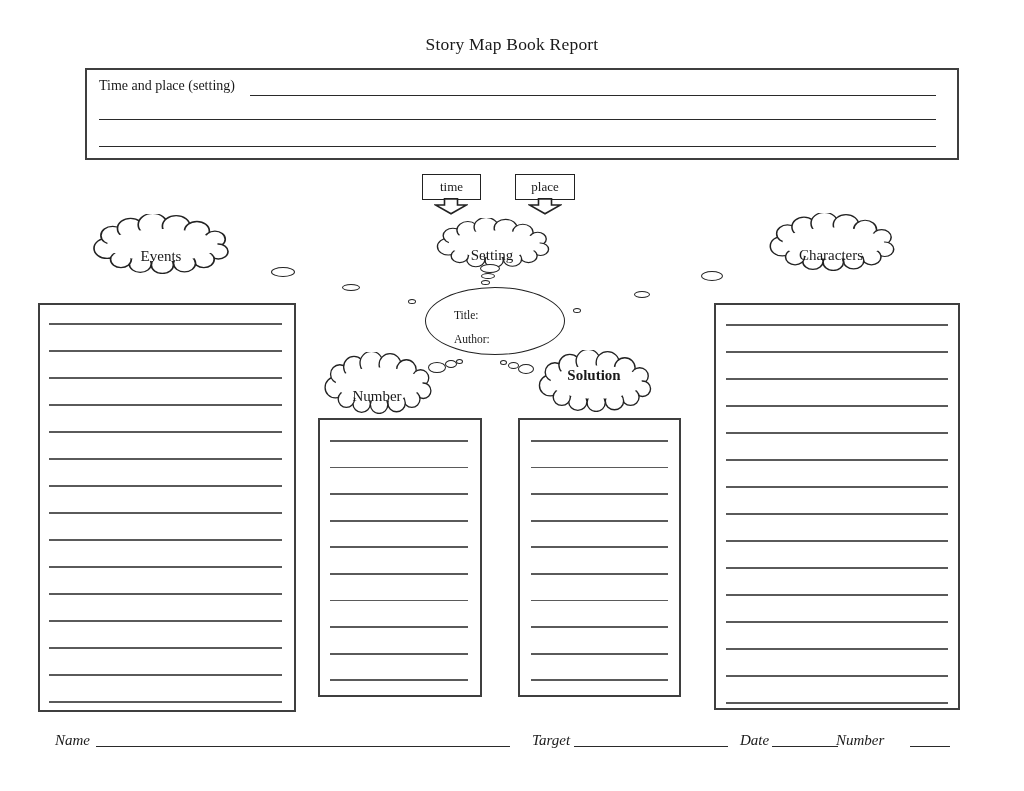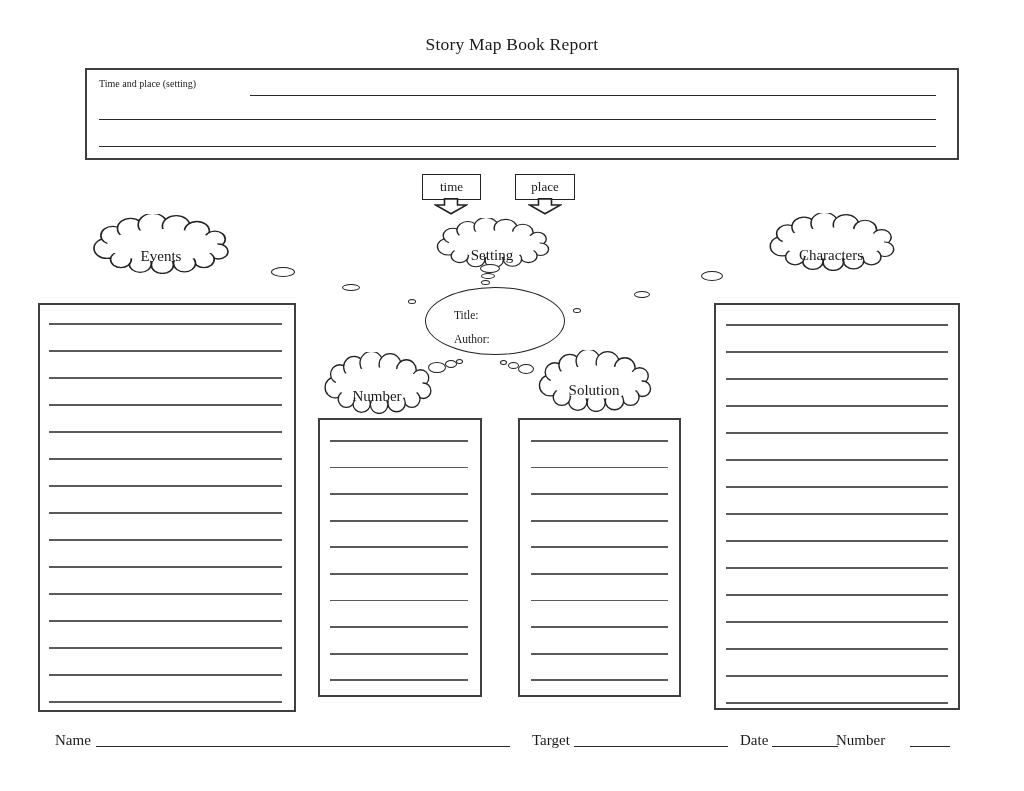--- a/index.html
+++ b/index.html
@@ -67,21 +67,21 @@
       <circle cx="80" cy="93" r="16"></circle>
       <circle cx="52" cy="85" r="15"></circle>
       <ellipse cx="112" cy="58" rx="80" ry="30" stroke="none"></ellipse>
     </g>
   </defs>
 </svg>
 
 <div class="abs page-title">Story Map Book Report</div>
 
 <div class="abs frame" style="left:85px;top:68px;width:874px;height:92px;">
-  <div class="abs" style="left:12px;top:8px;font-size:10px;">Time and place (setting)</div>
+  <div class="abs" style="left:12px;top:8px;font-size:14px;">Time and place (setting)</div>
   <div class="abs uline" style="left:163px;top:10px;width:686px;height:16px;"></div>
   <div class="abs uline" style="left:12px;top:34px;width:837px;height:16px;"></div>
   <div class="abs uline" style="left:12px;top:61px;width:837px;height:16px;"></div>
 </div>
 
 <div class="abs thinframe tagbox" style="left:422px;top:174px;width:59px;height:26px;">
   <span>time</span>
 </div>
 <div class="abs thinframe tagbox" style="left:515px;top:174px;width:60px;height:26px;">
   <span>place</span>
@@ -110,21 +110,21 @@
 <div class="abs cloud-label" style="left:831px;top:241px;">Characters</div>
 
 <svg class="abs" style="left:318px;top:352px;" width="120" height="62" viewBox="0 0 220 112" preserveAspectRatio="none">
     <use href="#cloud"></use>
   </svg>
 <div class="abs cloud-label" style="left:377px;top:382px;">Number</div>
 
 <svg class="abs" style="left:532px;top:350px;" width="126" height="62" viewBox="0 0 220 112" preserveAspectRatio="none">
     <use href="#cloud"></use>
   </svg>
-<div class="abs cloud-label" style="left:594px;top:376px;">Solution</div>
+<div class="abs cloud-label" style="left:594px;top:361px;font-weight:bold;">Solution</div>
 
 <div class="bub" style="left:271px;top:267px;width:24px;height:10px;"></div>
 <div class="bub" style="left:342px;top:284px;width:18px;height:7px;"></div>
 <div class="bub" style="left:408px;top:299px;width:8px;height:5px;"></div>
 
 <div class="bub" style="left:701px;top:271px;width:22px;height:10px;"></div>
 <div class="bub" style="left:634px;top:291px;width:16px;height:7px;"></div>
 <div class="bub" style="left:573px;top:308px;width:8px;height:5px;"></div>
 
 <div class="bub" style="left:480px;top:264px;width:20px;height:9px;"></div>
@@ -153,21 +153,21 @@
 </div>
 
 <div class="abs frame" style="left:518px;top:418px;width:163px;height:279px;">
   <div class="abs rules" style="--sp:26.6px;left:11px;top:20px;width:137px;height:242px;"></div>
 </div>
 
 <div class="abs frame" style="left:714px;top:303px;width:246px;height:407px;">
   <div class="abs rules" style="--sp:27px;left:10px;top:19px;width:222px;height:381px;"></div>
 </div>
 
-<div class="abs" style="left:0;top:730px;width:808px;height:22px;">
+<div class="abs" style="left:0;top:730px;width:808px;height:22px;font-style:italic;">
   <span class="abs footer-label" style="left:55px;top:2px;">Name</span>
   <span class="abs uline" style="left:96px;top:1px;width:414px;height:16px;"></span>
 
   <span class="abs footer-label" style="left:532px;top:2px;">Target</span>
   <span class="abs uline" style="left:574px;top:1px;width:154px;height:16px;"></span>
 
   <span class="abs footer-label" style="left:740px;top:2px;">Date</span>
   <span class="abs uline" style="left:772px;top:1px;width:66px;height:16px;"></span>
 
   <span class="abs footer-label" style="left:836px;top:2px;">Number</span>

